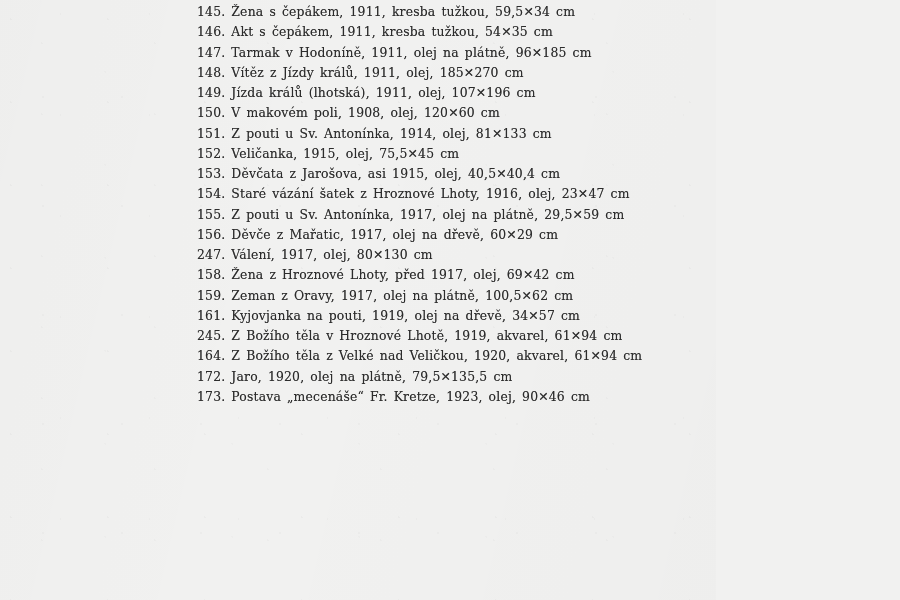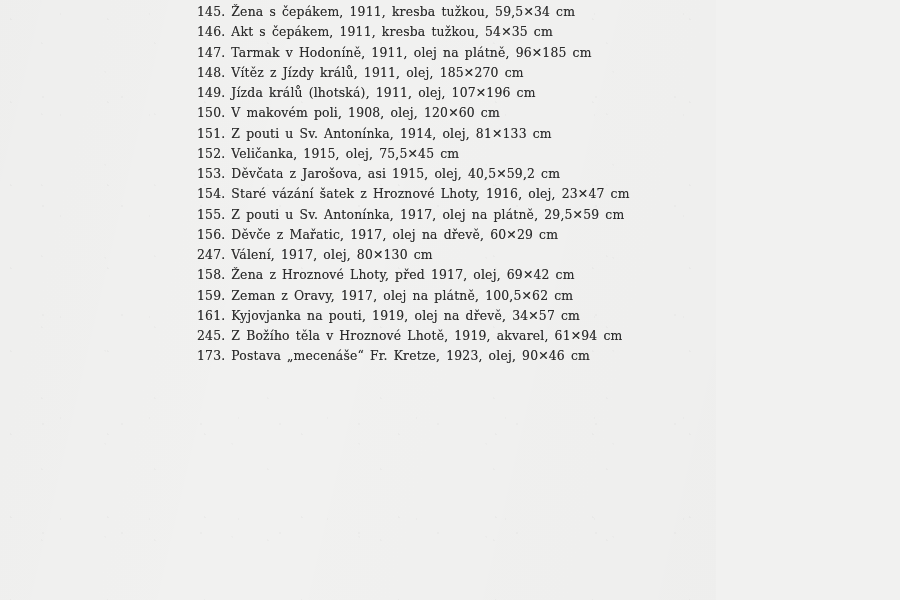--- a/index.html
+++ b/index.html
@@ -63,24 +63,26 @@
 <div class="page">
   <ul class="catalog-list">
       <li class="entry">145. Žena s čepákem, 1911, kresba tužkou, 59,5✕34 cm</li>
       <li class="entry">146. Akt s čepákem, 1911, kresba tužkou, 54✕35 cm</li>
       <li class="entry">147. Tarmak v Hodoníně, 1911, olej na plátně, 96✕185 cm</li>
       <li class="entry">148. Vítěz z Jízdy králů, 1911, olej, 185✕270 cm</li>
       <li class="entry">149. Jízda králů (lhotská), 1911, olej, 107✕196 cm</li>
       <li class="entry">150. V makovém poli, 1908, olej, 120✕60 cm</li>
       <li class="entry">151. Z pouti u Sv. Antonínka, 1914, olej, 81✕133 cm</li>
       <li class="entry">152. Veličanka, 1915, olej, 75,5✕45 cm</li>
-      <li class="entry">153. Děvčata z Jarošova, asi 1915, olej, 40,5✕59,2 cm</li>
+      <li class="entry">153. Děvčata z Jarošova, asi 1915, olej, 40,5✕40,4 cm</li>
       <li class="entry">154. Staré vázání šatek z Hroznové Lhoty, 1916, olej, 23✕47 cm</li>
       <li class="entry">155. Z pouti u Sv. Antonínka, 1917, olej na plátně, 29,5✕59 cm</li>
       <li class="entry">156. Děvče z Mařatic, 1917, olej na dřevě, 60✕29 cm</li>
       <li class="entry">247. Válení, 1917, olej, 80✕130 cm</li>
       <li class="entry">158. Žena z Hroznové Lhoty, před 1917, olej, 69✕42 cm</li>
       <li class="entry">159. Zeman z Oravy, 1917, olej na plátně, 100,5✕62 cm</li>
       <li class="entry">161. Kyjovjanka na pouti, 1919, olej na dřevě, 34✕57 cm</li>
       <li class="entry">245. Z Božího těla v Hroznové Lhotě, 1919, akvarel, 61✕94 cm</li>
+      <li class="entry">164. Z Božího těla z Velké nad Veličkou, 1920, akvarel, 61✕94 cm</li>
+      <li class="entry">172. Jaro, 1920, olej na plátně, 79,5✕135,5 cm</li>
       <li class="entry">173. Postava „mecenáše“ Fr. Kretze, 1923, olej, 90✕46 cm</li>
     </ul>
 </div>
 
 </body></html>

